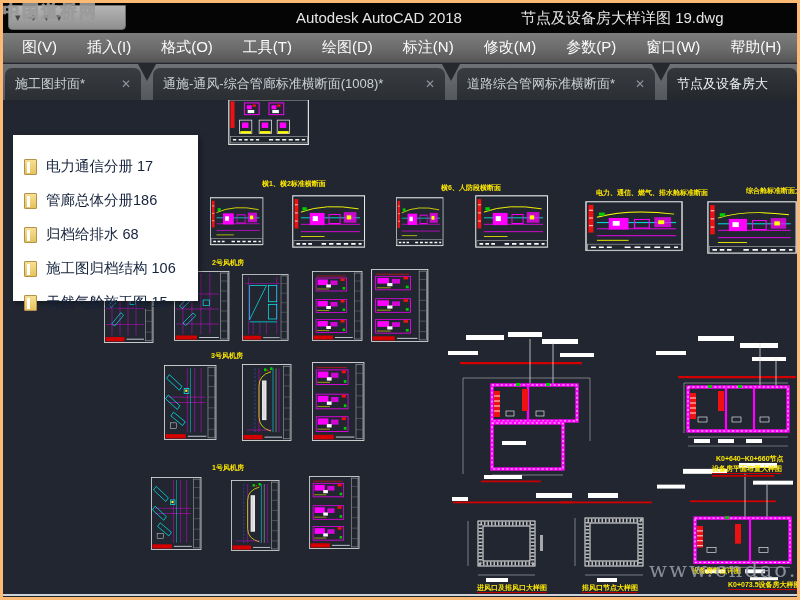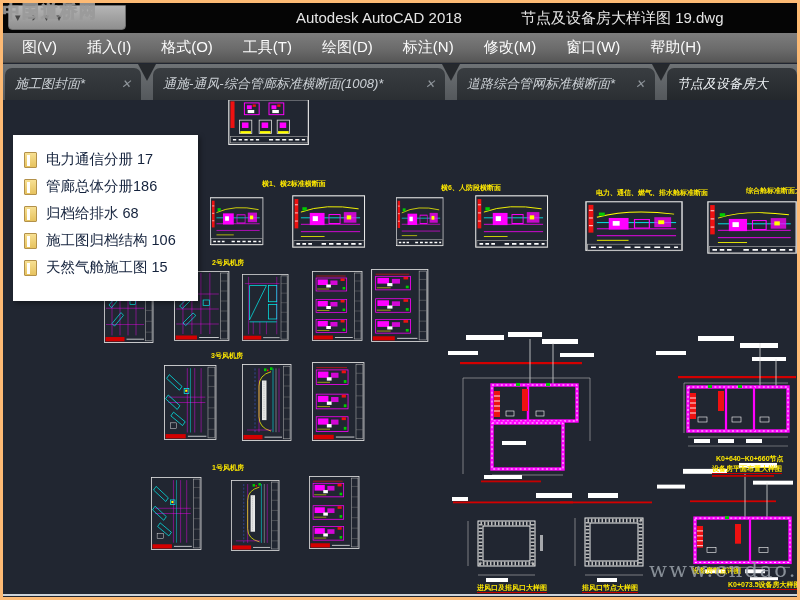--- a/index.html
+++ b/index.html
@@ -17,38 +17,38 @@
   
   .menubar{position:absolute;left:0;top:30px;width:794px;height:30px;
        background:linear-gradient(#7d7d7d,#6b6b6b 55%,#565656);display:flex;align-items:center;
        padding-left:4px;border-bottom:1px solid #454545;}
   .menubar .mi{color:#fbfbfb;font-size:15px;padding:16px 15px;white-space:nowrap;}
   
   .tabbar{position:absolute;left:0;top:61px;width:794px;height:36px;
        background:linear-gradient(#6e7275,#54585c);display:flex;align-items:flex-end;padding-left:2px;}
   .ftab{height:32px;background:linear-gradient(#393d41,#2b2f33);color:#ccd1d6;font-size:13px;
        border-radius:7px 7px 0 0;display:flex;align-items:center;padding:0 10px;overflow:hidden;
-       white-space:nowrap;position:relative;font-style:italic;}
+       white-space:nowrap;position:relative;}
   .ftab .x{margin-left:auto;color:#8f959b;font-size:12px;padding-left:14px;}
   .ftab.active{background:linear-gradient(#34383c,#24282c);color:#eef2f5;}
   .notch{width:0;height:0;border-left:9px solid transparent;border-right:9px solid transparent;
        border-top:17px solid #26292d;align-self:flex-start;margin:0 -3px;z-index:2;}
   
   #cv{position:absolute;left:0;top:97px;width:794px;height:500px;background:#212631;overflow:hidden;}
   .sheet{position:absolute;}
   .sheet svg{width:100%;height:100%;display:block;}
   .cap{position:absolute;color:#ffe900;font-size:7px;font-weight:bold;white-space:nowrap;z-index:3;line-height:1;}
   .cap.u{border-bottom:1.5px solid #c40000;padding-bottom:1px;}
   .baseline{position:absolute;left:0;top:494px;width:794px;height:2px;background:#cdd4da;}
   .wm-bottom{position:absolute;left:646px;top:458px;color:#99a1a9;font-size:21px;opacity:.85;
        font-family:"DejaVu Serif",serif;letter-spacing:2px;z-index:4;white-space:nowrap;}
   
   .popup{position:absolute;left:10px;top:35px;width:185px;height:166px;background:#ffffff;z-index:10;
        box-shadow:2px 2px 5px rgba(0,0,0,.4);padding:11px 0 0 11px;}
-  .prow{display:flex;align-items:center;gap:9px;height:27px;}
+  .prow{display:flex;align-items:center;gap:9px;height:27px;margin-top:7px;}
   .prow .txt{color:#14223c;font-size:14.5px;white-space:nowrap;}
   .folder{width:13px;height:16px;background:linear-gradient(#f7e093,#e6c25e);border:1px solid #b3914a;
        border-radius:1px;position:relative;flex:0 0 auto;}
   .folder:after{content:"";position:absolute;left:2px;top:2px;width:3px;height:11px;background:#fff;}
 </style>
 </head>
 <body>
 
 <div class="frame">
 
@@ -65,20 +65,21 @@
   </div>
 
   <div class="menubar">
     <span class="mi">图(V)</span>
     <span class="mi">插入(I)</span>
     <span class="mi">格式(O)</span>
     <span class="mi">工具(T)</span>
     <span class="mi">绘图(D)</span>
     <span class="mi">标注(N)</span>
     <span class="mi">修改(M)</span>
+    <span class="mi">参数(P)</span>
     <span class="mi">窗口(W)</span>
     <span class="mi">帮助(H)</span>
   </div>
 
   <div class="tabbar">
     <div class="ftab" style="width:136px">
       <span>施工图封面*</span>
       <span class="x">✕</span>
     </div>
     <div class="notch"></div>

